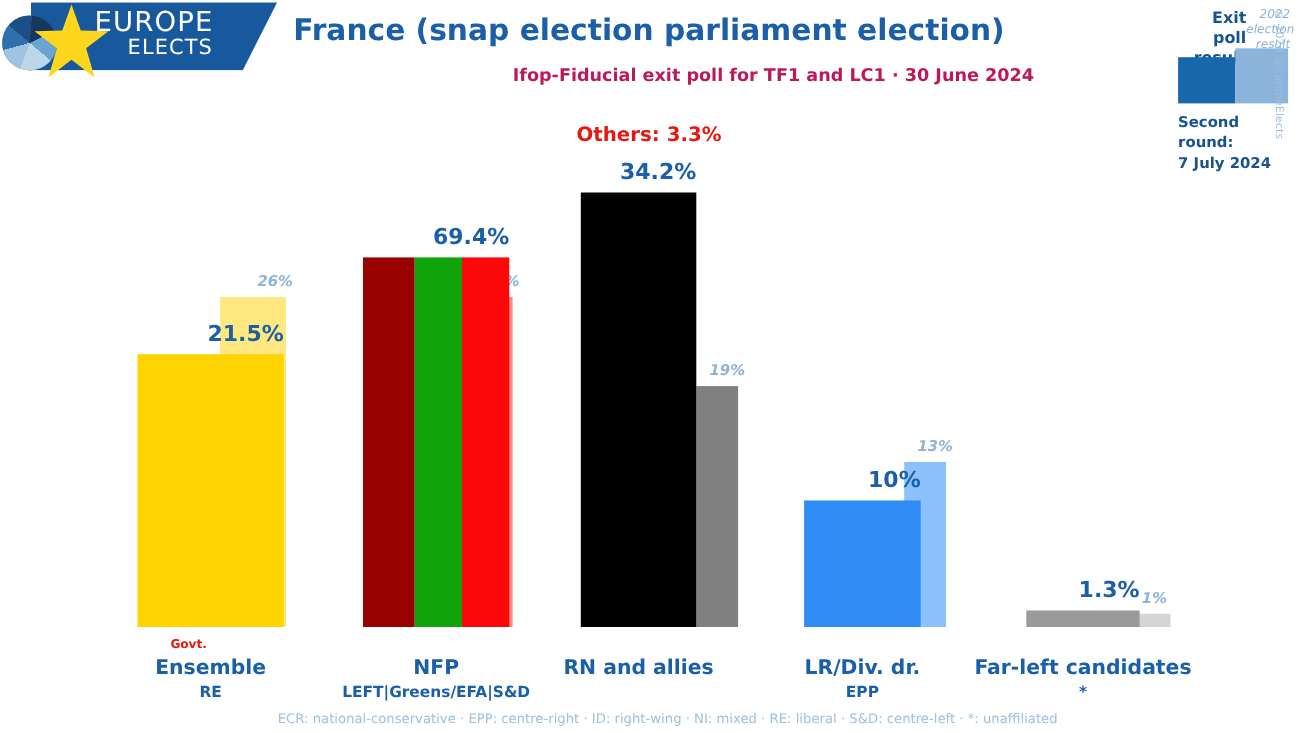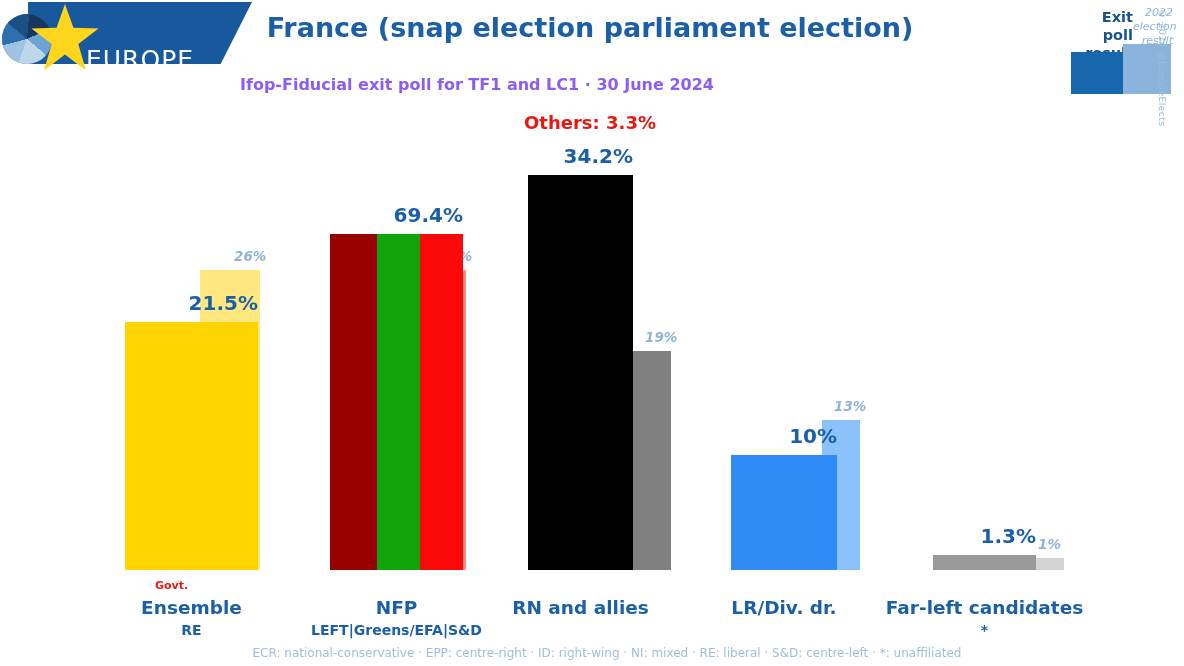--- a/index.html
+++ b/index.html
@@ -62,46 +62,45 @@
     clip-path: polygon(50% 0%, 62% 34%, 98% 35%, 69% 57%, 80% 95%, 50% 72%, 20% 95%, 31% 57%, 2% 35%, 38% 34%);
   }
   #logo-text {
     position: absolute;
     left: 86px;
     top: 4px;
     width: 160px;
     text-align: left;
     color: #ffffff;
     letter-spacing: 1px;
-    margin-top: 40px;
   }
   #logo-text .l1 { font-size: 25px; font-weight: 500; line-height: 27px; }
   #logo-text .l2 { font-size: 19px; font-weight: 400; line-height: 21px; margin-left: 30px; }
 
   
   #title {
     position: absolute;
     left: 240px;
     top: 12px;
     width: 700px;
     text-align: center;
     font-size: 27px;
     font-weight: bold;
     color: #1b5fa8;
     white-space: nowrap;
   }
   #subtitle {
     position: absolute;
     left: 240px;
-    top: 75px;
+    top: 59px;
     width: 700px;
-    text-align: left;
+    text-align: right;
     font-size: 16px;
     font-weight: bold;
-    color: #8b5cf6;
+    color: #be185d;
   }
   #others {
     position: absolute;
     left: 440px;
     top: 112px;
     width: 300px;
     text-align: center;
     font-size: 18px;
     font-weight: bold;
     color: #e8170f;
@@ -219,20 +218,24 @@
 
 <div id="title">France (snap election parliament election)</div>
 <div id="subtitle">Ifop-Fiducial exit poll for TF1 and LC1 · 30 June 2024</div>
 <div id="others">Others: 3.3%</div>
 
 <div id="legend">
   <div class="lg-exit">Exit poll result</div>
   <div class="lg-2022">2022 election result</div>
   <div class="sw-dark"></div>
   <div class="sw-light"></div>
+  <div class="lg-round">
+    <div>Second round:</div>
+    <div>7 July 2024</div>
+  </div>
 </div>
 <div id="copyright">© 2024 @EuropeElects</div>
 
 <div id="chart">
     <div class="bar-back" style="left: 200px; width: 60px; height: 300.3px;">
       <div class="seg" style="width: 100%; background: rgb(255, 232, 127);"></div>
     </div>
     <div class="lbl-back" style="left: 234px; top: 247.7px;">26%</div>
     <div class="bar-main" style="left: 125px; width: 133px; height: 248.325px;">
       <div class="seg" style="width: 100%; background: rgb(255, 212, 0);"></div>
@@ -272,20 +275,21 @@
     <div class="bar-back" style="left: 822px; width: 38px; height: 150.15px;">
       <div class="seg" style="width: 100%; background: rgb(140, 194, 251);"></div>
     </div>
     <div class="lbl-back" style="left: 834px; top: 397.85px;">13%</div>
     <div class="bar-main" style="left: 731px; width: 106px; height: 115.5px;">
       <div class="seg" style="width: 100%; background: rgb(47, 140, 247);"></div>
     </div>
     <div class="lbl-main" style="left: 691px; width: 146px; top: 423.5px;">10%</div>
     <div class="cat" style="left: 656px; width: 256px; top: 595px;">
       <div class="n1">LR/Div. dr.</div>
+      <div class="n2">EPP</div>
     </div>
     <div class="bar-back" style="left: 1035px; width: 29px; height: 11.55px;">
       <div class="seg" style="width: 100%; background: rgb(212, 212, 212);"></div>
     </div>
     <div class="lbl-back" style="left: 1038px; top: 536.45px;">1%</div>
     <div class="bar-main" style="left: 933px; width: 103px; height: 15.015px;">
       <div class="seg" style="width: 100%; background: rgb(154, 154, 154);"></div>
     </div>
     <div class="lbl-main" style="left: 893px; width: 143px; top: 523.985px;">1.3%</div>
     <div class="cat" style="left: 858px; width: 253px; top: 595px;">

